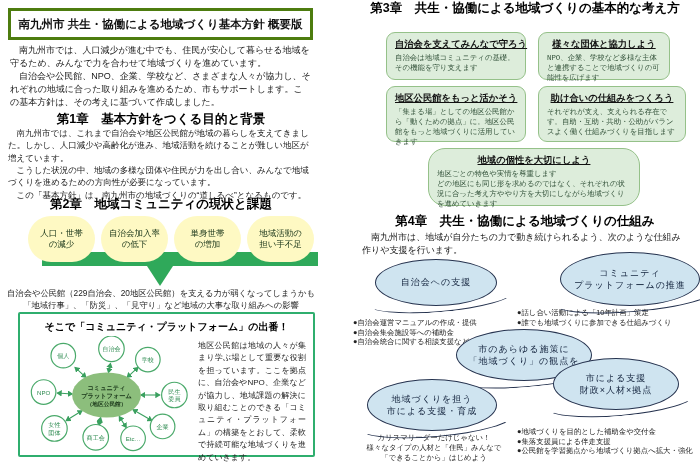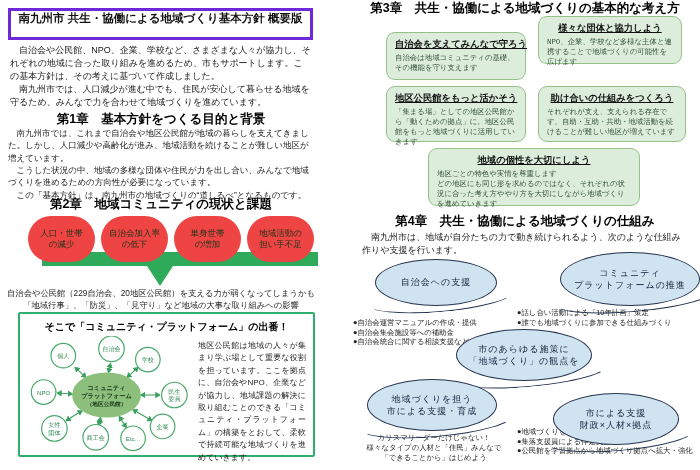--- a/index.html
+++ b/index.html
@@ -4,29 +4,29 @@
 <style>
   html,body{margin:0;padding:0;background:#ffffff;}
   .sheet{position:relative;width:700px;height:470px;background:#ffffff;overflow:hidden;
          font-family:"Liberation Sans","DejaVu Sans",sans-serif;color:#1a1a1a;}
   .page{position:absolute;top:0;width:350px;height:470px;}
   .page-left{left:0;}
   .page-right{left:350px;}
 
   
   .title-box{position:absolute;left:8px;top:8px;width:299px;height:26px;
-             border:3px solid #6d28d9;background:#fff;display:flex;justify-content:center;}
+             border:3px solid #4d7c0f;background:#fff;display:flex;align-items:center;justify-content:center;}
   .title-box span{font-size:11.5px;font-weight:bold;color:#111;white-space:nowrap;}
   .intro{position:absolute;left:10px;top:44px;width:301px;font-size:9px;line-height:1.45;}
   .intro p,.ch-body p{margin:0;text-indent:1em;}
   .ch-head{position:absolute;margin:0;font-size:12.5px;font-weight:bold;color:#000;text-align:center;}
   .ch-body{position:absolute;left:8px;top:127px;width:305px;font-size:8.5px;line-height:1.45;}
 
   .issues-row{position:absolute;left:28px;top:216px;width:292px;display:flex;gap:6px;z-index:2;}
-  .issue{width:67px;height:46px;background:#ef4444;border-radius:23px;display:flex;align-items:center;
+  .issue{width:67px;height:46px;background:#fef9c3;border-radius:23px;display:flex;align-items:center;
          justify-content:center;text-align:center;font-size:8.5px;line-height:1.3;color:#173317;white-space:pre-line;}
   .flow-bar{position:absolute;left:42px;top:252px;width:276px;height:14px;background:#2fa95a;z-index:1;}
   .flow-arrow{position:absolute;left:147px;top:266px;width:0;height:0;z-index:1;
               border-left:13px solid transparent;border-right:13px solid transparent;border-top:20px solid #2fa95a;}
   .impact{position:absolute;left:0;top:288px;width:322px;text-align:center;font-size:8.3px;line-height:1.4;color:#222;}
 
   .pf-box{position:absolute;left:18px;top:312px;width:293px;height:141px;border:2px solid #2fae6e;border-radius:2px;background:#fff;}
   .pf-title{position:absolute;left:0;top:6px;width:100%;text-align:center;font-size:10px;font-weight:bold;color:#000;}
   .pf-svg{position:absolute;left:4px;top:22px;}
   .pf-desc{position:absolute;left:178px;top:26px;width:108px;font-size:8px;line-height:1.55;color:#222;text-align:justify;}
@@ -52,22 +52,22 @@
 
 <div class="sheet">
 
   <div class="page page-left">
 
     <div class="title-box">
       <span>南九州市 共生・協働による地域づくり基本方針 概要版</span>
     </div>
 
     <div class="intro">
+      <p>南九州市では、人口減少が進む中でも、住民が安心して暮らせる地域を守るため、みんなで力を合わせて地域づくりを進めています。</p>
       <p>自治会や公民館、NPO、企業、学校など、さまざまな人々が協力し、それぞれの地域に合った取り組みを進めるため、市もサポートします。この基本方針は、その考えに基づいて作成しました。</p>
-      <p>南九州市では、人口減少が進む中でも、住民が安心して暮らせる地域を守るため、みんなで力を合わせて地域づくりを進めています。</p>
     </div>
 
     <h2 class="ch-head" style="left:0;top:111px;width:322px;">第1章　基本方針をつくる目的と背景</h2>
 
     <div class="ch-body">
       <p>南九州市では、これまで自治会や地区公民館が地域の暮らしを支えてきました。しかし、人口減少や高齢化が進み、地域活動を続けることが難しい地区が増えています。</p>
       <p>こうした状況の中、地域の多様な団体や住民が力を出し合い、みんなで地域づくりを進めるための方向性が必要になっています。</p>
       <p>この「基本方針」は、南九州市の地域づくりの“道しるべ”となるものです。</p>
     </div>
 
@@ -152,33 +152,33 @@
   </div>
 
   <div class="page page-right">
 
     <h2 class="ch-head" style="left:14px;top:0;width:322px;">第3章　共生・協働による地域づくりの基本的な考え方</h2>
 
     <div class="c3-box" style="left:36px;top:32px;width:140px;height:48px;">
       <div class="c3-title">自治会を支えてみんなで守ろう</div>
       <div class="c3-body">自治会は地域コミュニティの基礎。その機能を守り支えます</div>
     </div>
-    <div class="c3-box" style="left:188px;top:16px;width:144px;height:48px;">
+    <div class="c3-box" style="left:188px;top:32px;width:132px;height:48px;">
       <div class="c3-title">様々な団体と協力しよう</div>
       <div class="c3-body">NPO、企業、学校など多様な主体と連携することで地域づくりの可能性を広げます</div>
     </div>
     <div class="c3-box" style="left:36px;top:86px;width:140px;height:56px;">
       <div class="c3-title">地区公民館をもっと活かそう</div>
       <div class="c3-body">「集まる場」としての地区公民館から「動くための拠点」に。地区公民館をもっと地域づくりに活用していきます</div>
     </div>
     <div class="c3-box" style="left:188px;top:86px;width:148px;height:56px;">
       <div class="c3-title">助け合いの仕組みをつくろう</div>
-      <div class="c3-body">それぞれが支え、支えられる存在です。自助・互助・共助・地域活動を続けることが難しい地区が増えています</div>
-    </div>
-    <div class="c3-box" style="left:78px;top:148px;width:212px;height:58px;">
+      <div class="c3-body">それぞれが支え、支えられる存在です。自助・互助・共助・公助がバランスよく働く仕組みづくりを目指します</div>
+    </div>
+    <div class="c3-box" style="left:78px;top:148px;width:212px;height:58px;border-radius:17px;">
       <div class="c3-title">地域の個性を大切にしよう</div>
       <div class="c3-body">地区ごとの特色や実情を尊重します
 どの地区にも同じ形を求めるのではなく、それぞれの状況に合った考え方ややり方を大切にしながら地域づくりを進めていきます</div>
     </div>
 
     <h2 class="ch-head" style="left:14px;top:213px;width:322px;">第4章　共生・協働による地域づくりの仕組み</h2>
 
     <div class="c4-intro">
       <p>南九州市は、地域が自分たちの力で動き続けられるよう、次のような仕組み作りや支援を行います。</p>
     </div>
@@ -191,21 +191,21 @@
       <span>プラットフォームの推進</span>
     </div>
     <div class="bubble" style="left:106px;top:329px;width:134px;height:50px;">
       <span>市のあらゆる施策に</span>
       <span>「地域づくり」の観点を</span>
     </div>
     <div class="bubble" style="left:17px;top:379px;width:128px;height:50px;">
       <span>地域づくりを担う</span>
       <span>市による支援・育成</span>
     </div>
-    <div class="bubble" style="left:203px;top:393px;width:124px;height:50px;">
+    <div class="bubble" style="left:203px;top:358px;width:124px;height:50px;">
       <span>市による支援</span>
       <span>財政×人材×拠点</span>
     </div>
 
     <div class="bullets" style="left:3px;top:318px;width:160px;">
       <div>●自治会運営マニュアルの作成・提供</div>
       <div>●自治会集会施設等への補助金</div>
       <div>●自治会統合に関する相談支援など</div>
     </div>
 

